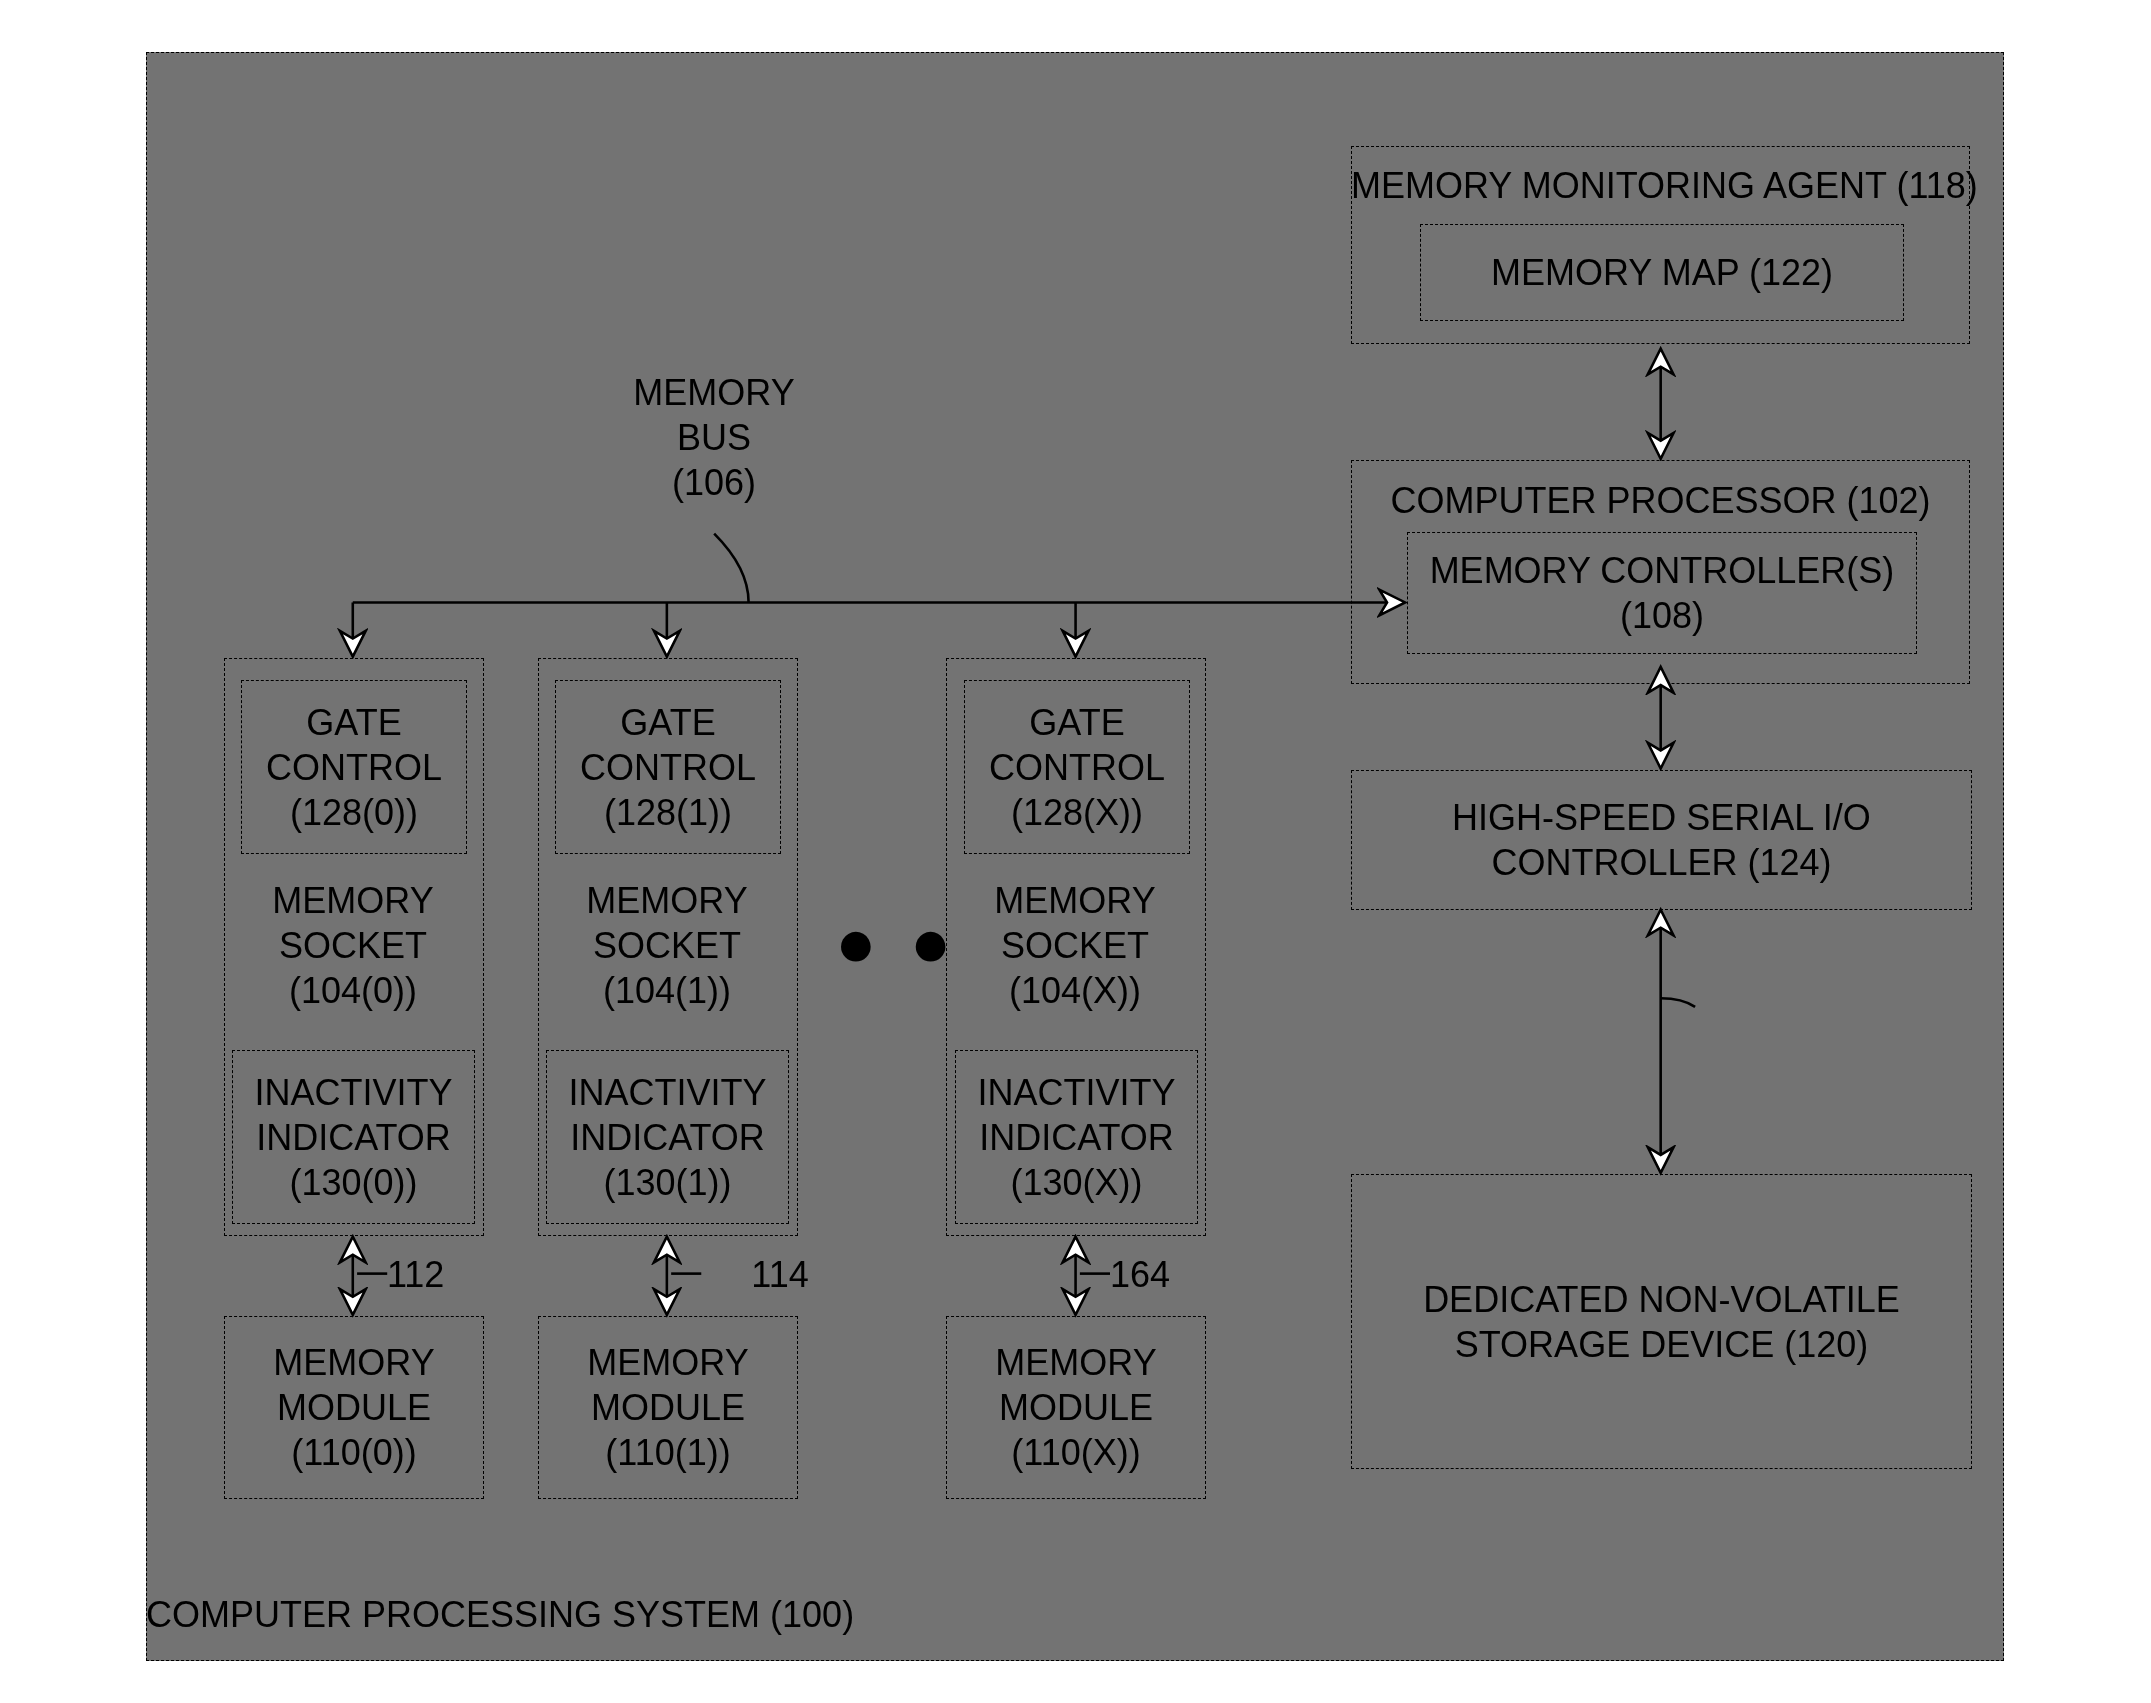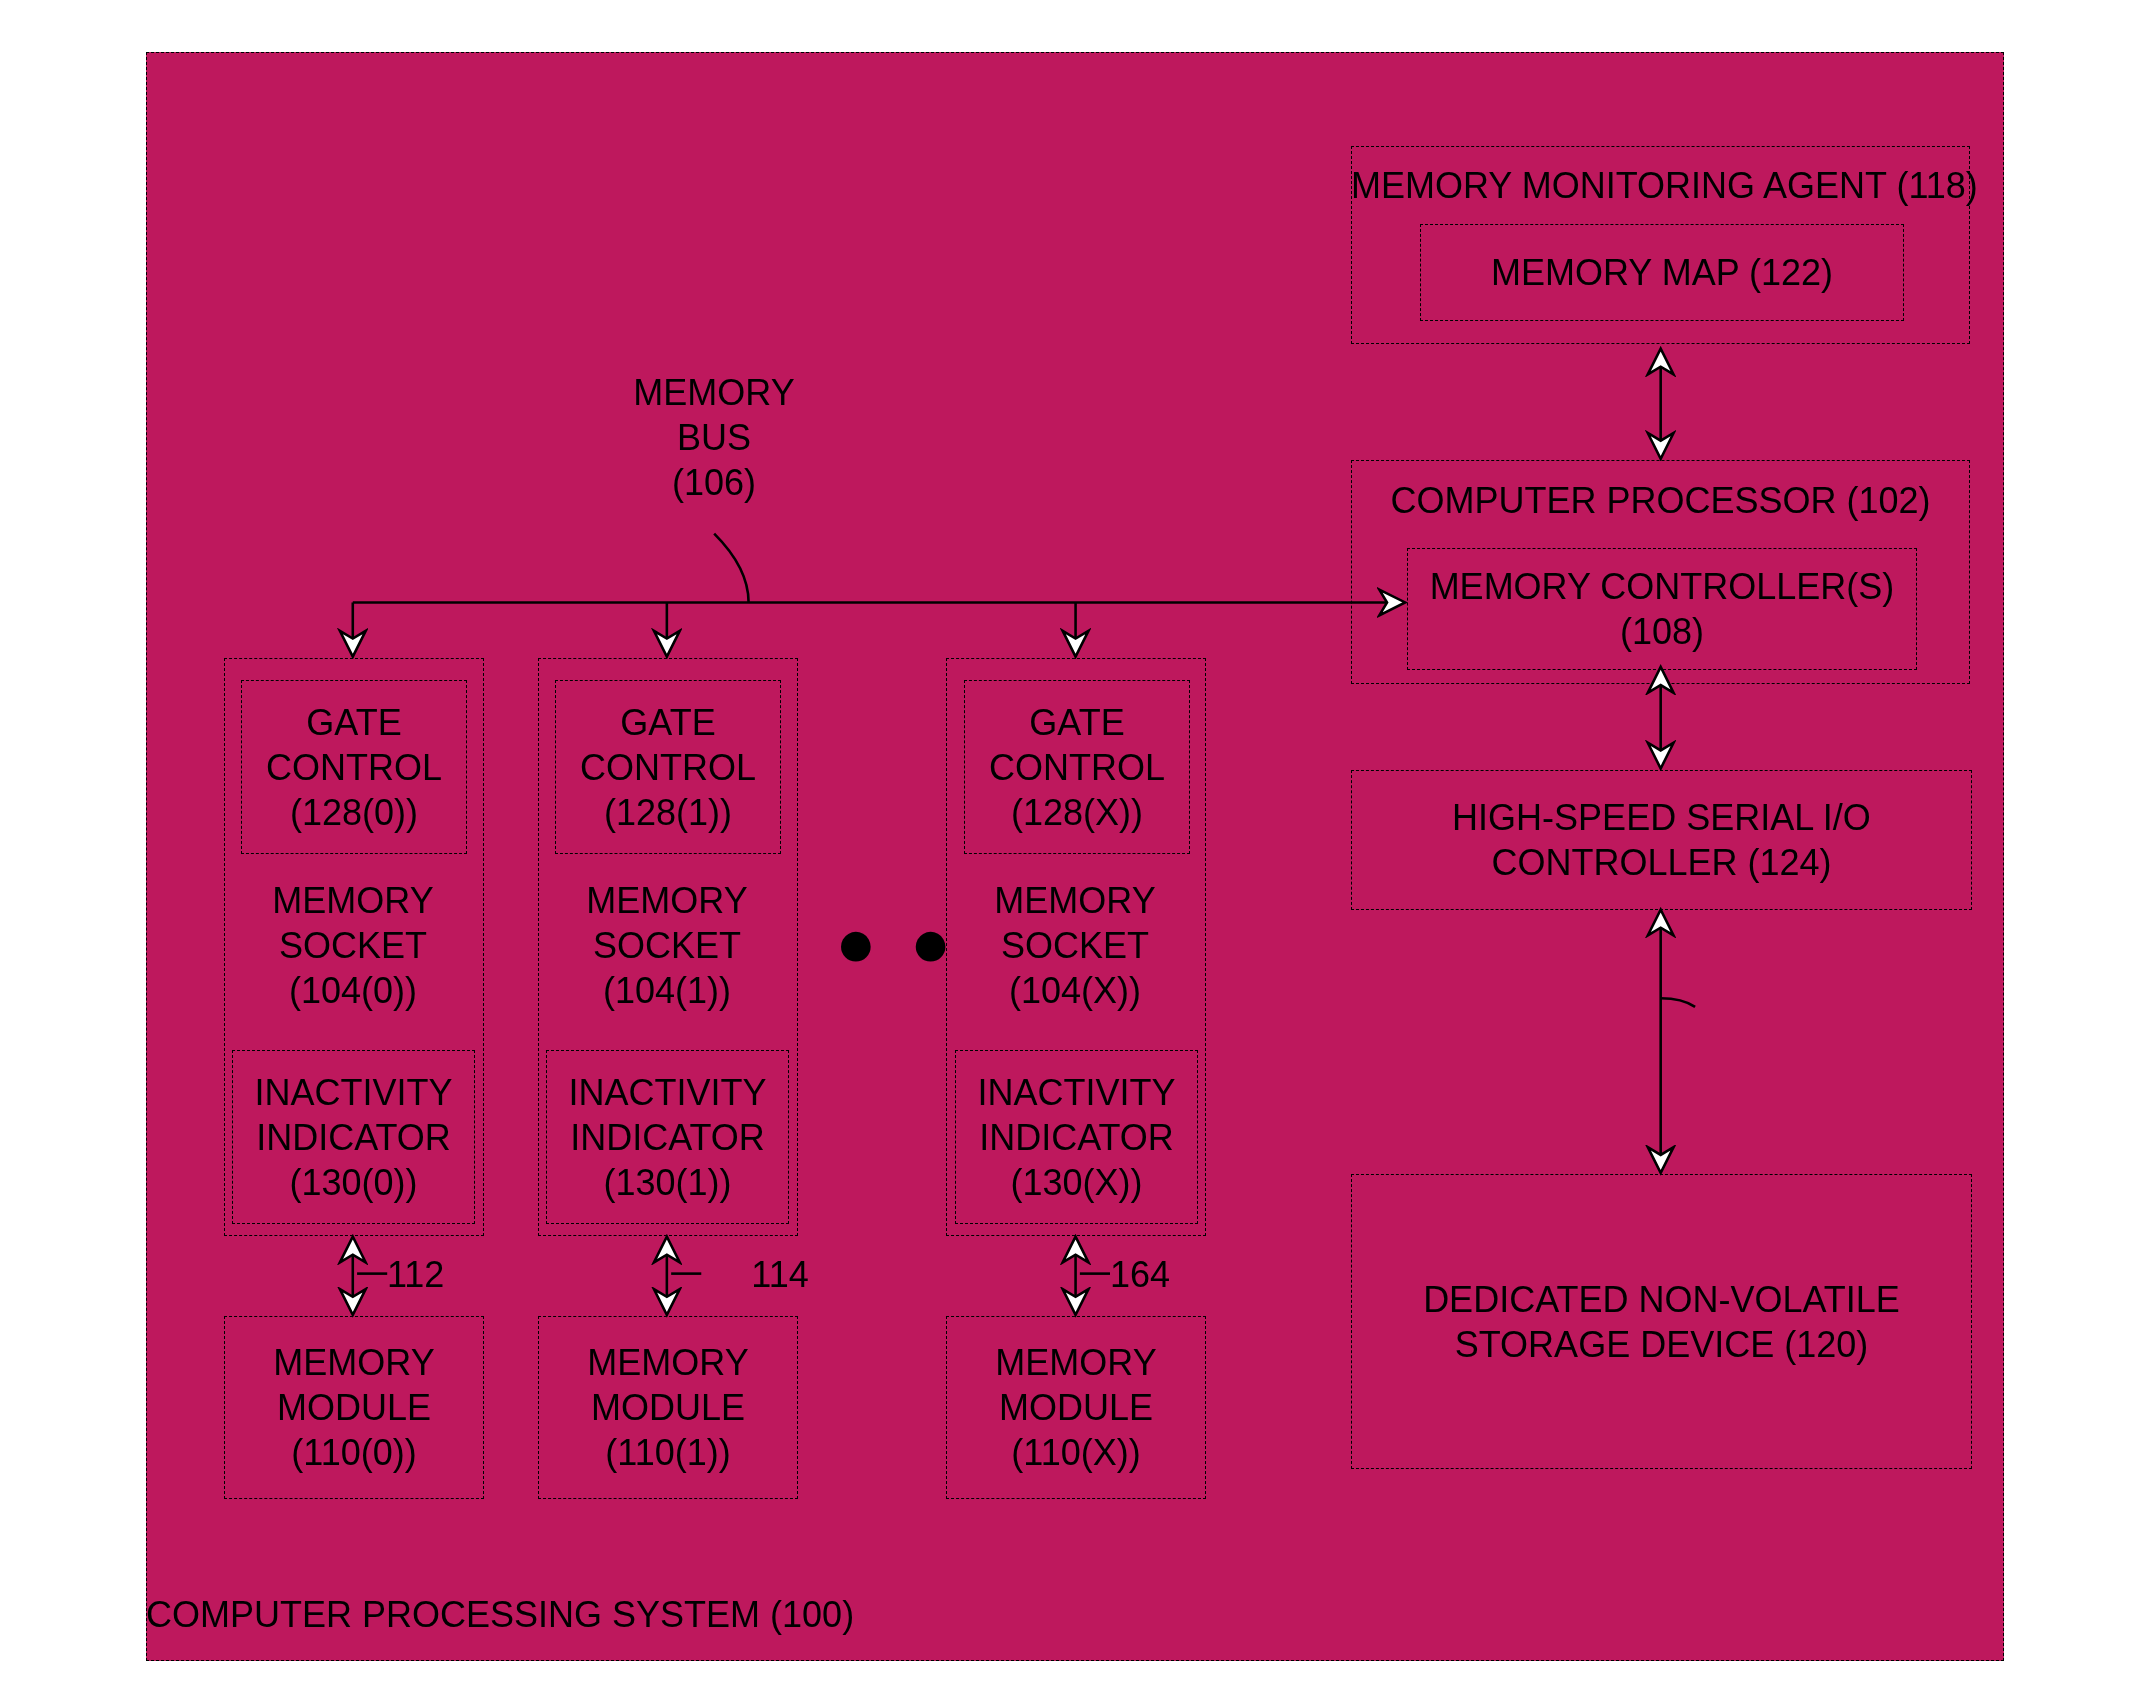--- a/index.html
+++ b/index.html
@@ -17,21 +17,21 @@
   .box {
     position: absolute;
     border: 1.7px dashed #000;
     text-align: center;
     display: flex;
     flex-direction: column;
     justify-content: center;
     align-items: center;
     font-size: 36px;
     line-height: 1.25;
-    background: #be185d;
+    background: #737373;
   }
   .label {
     position: absolute;
     text-align: center;
     font-size: 36px;
     line-height: 1.25;
     white-space: pre;
   }
   svg.overlay {
     position: absolute;
@@ -63,21 +63,21 @@
   <div class="box" style="left:1351px; top:146px; width:619px; height:198px; justify-content:flex-start; padding-top:10.3px; box-sizing:border-box;">
   </div>
   <div class="label" style="left:1351px; top:163px; width:619px;">MEMORY MONITORING AGENT (118)</div>
   <div class="box" style="left:1420px; top:224px; width:482px; height:95px;">
     <span>MEMORY MAP (122)</span>
   </div>
 
   <div class="box" style="left:1351px; top:460px; width:619px; height:224px; justify-content:flex-start; padding-top:10.3px; box-sizing:border-box;">
   </div>
   <div class="label" style="left:1351px; top:478px; width:619px;">COMPUTER PROCESSOR (102)</div>
-  <div class="box" style="left:1407px; top:548px; width:508px; height:120px;">
+  <div class="box" style="left:1407px; top:532px; width:508px; height:120px;">
     <span style="white-space:pre;">MEMORY CONTROLLER(S)
 (108)</span>
   </div>
 
   <div class="box" style="left:1351px; top:770px; width:619px; height:138px;">
     <span style="white-space:pre;">HIGH-SPEED SERIAL I/O
 CONTROLLER (124)</span>
   </div>
 
 

